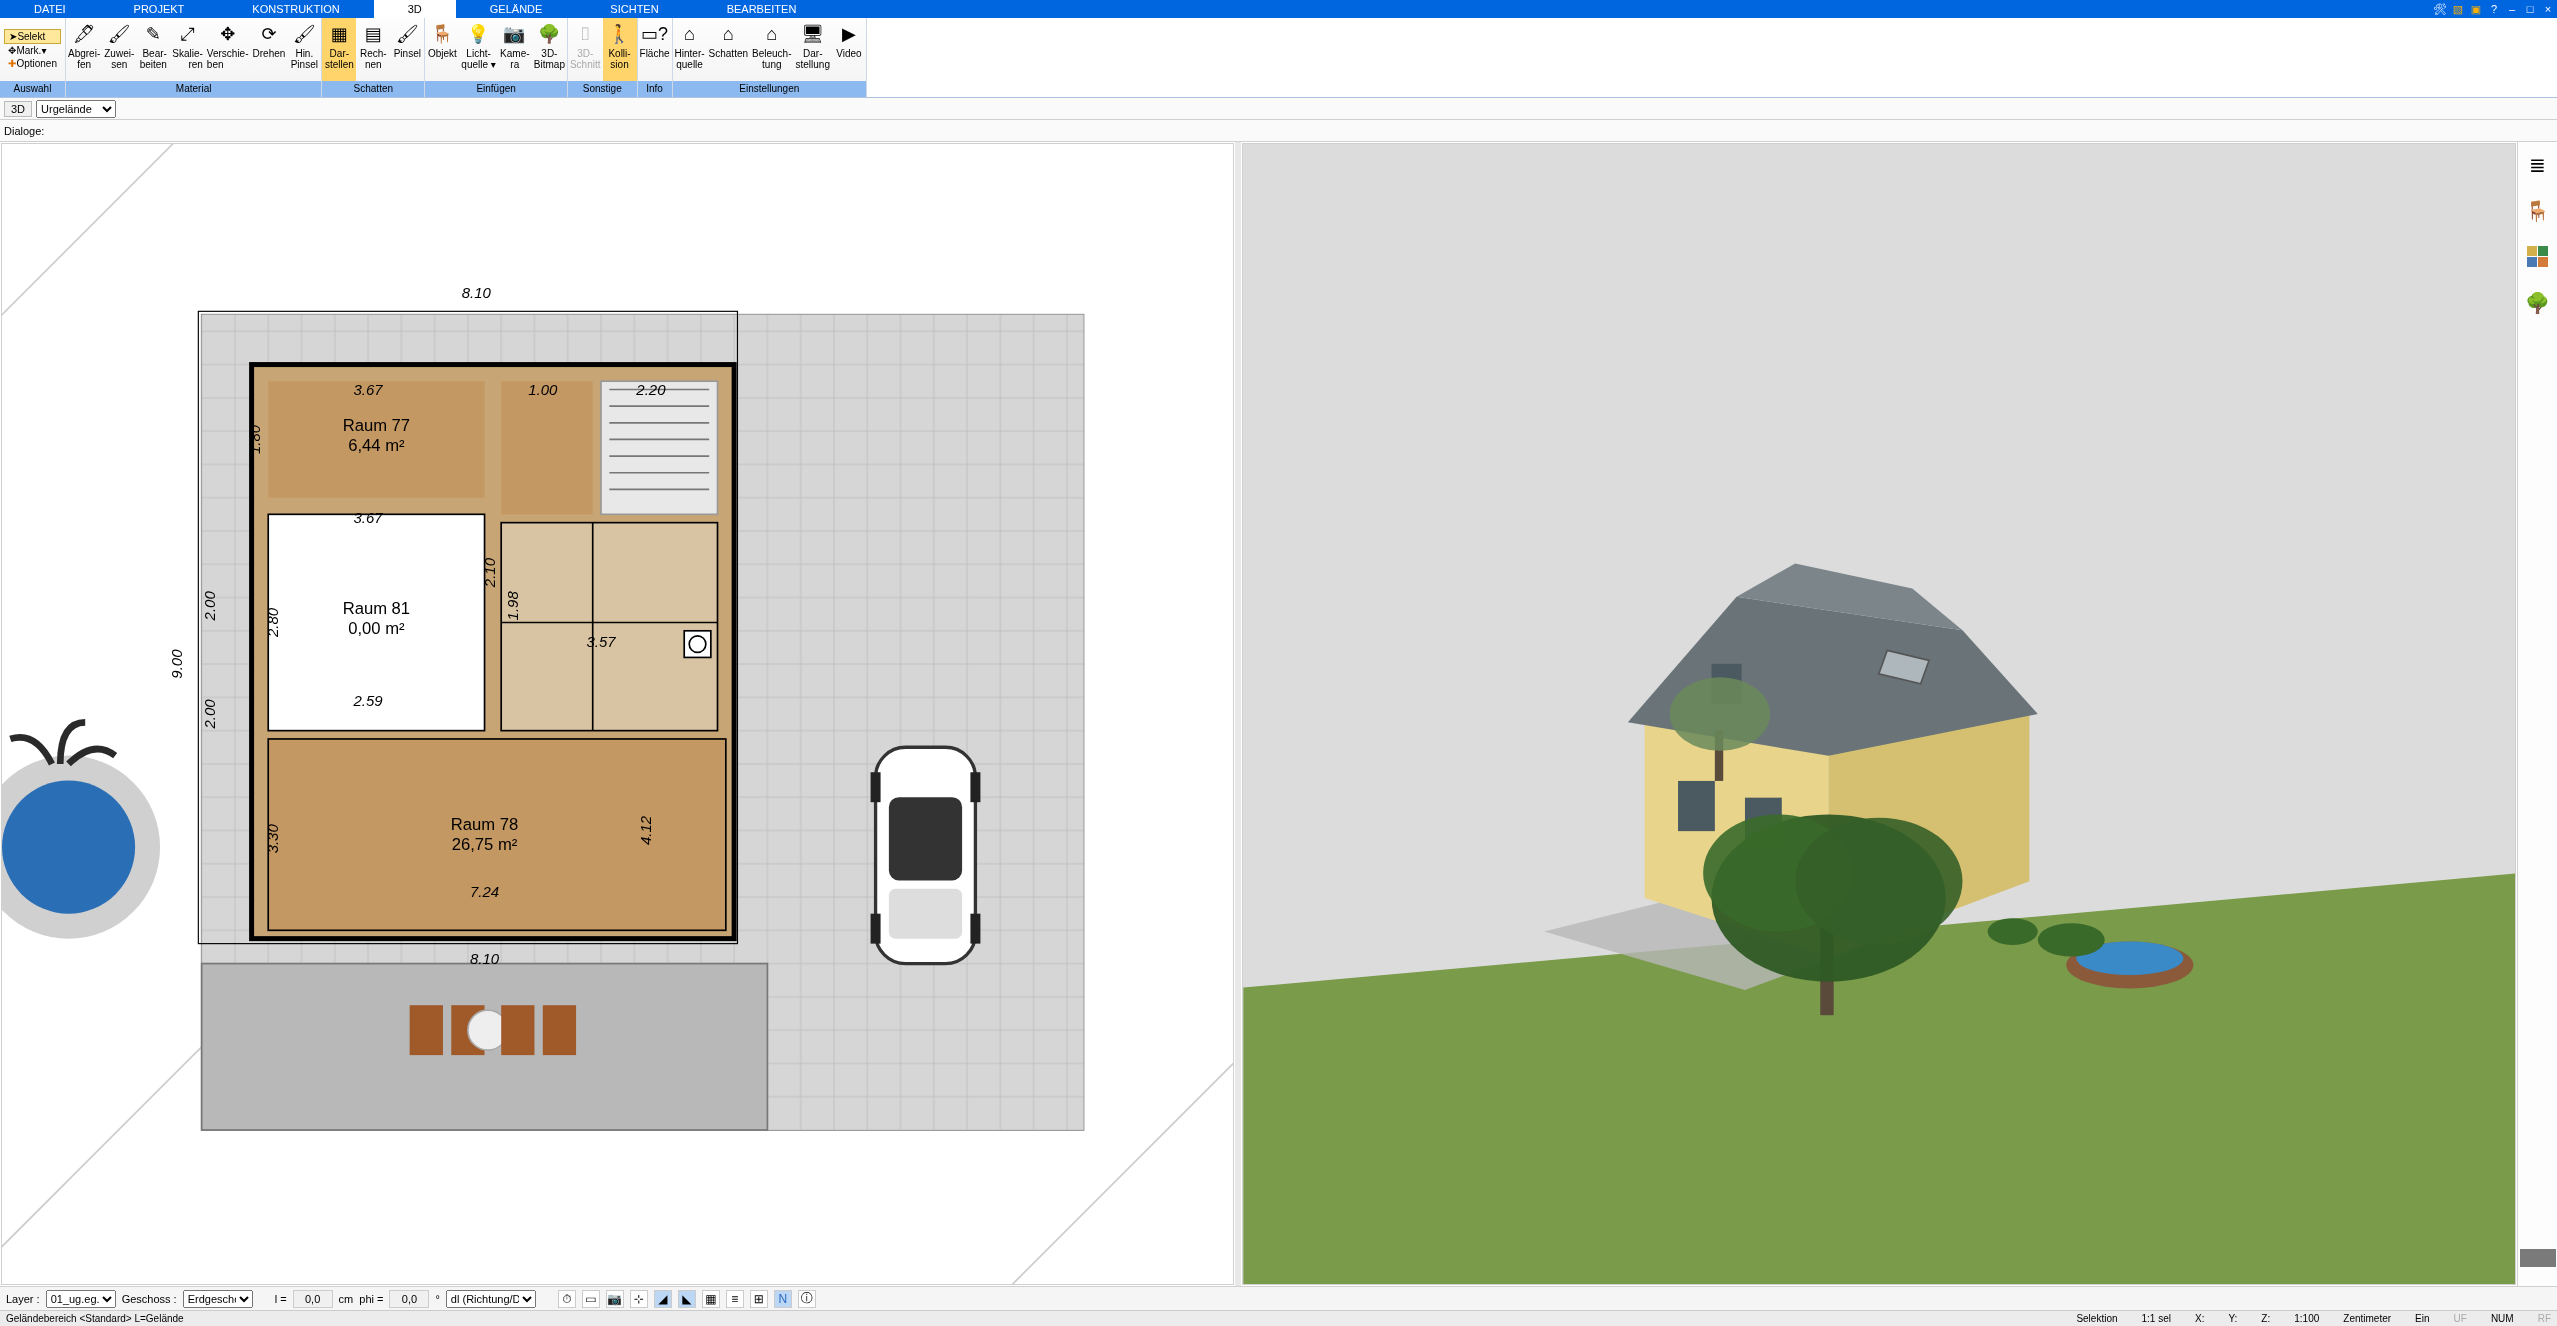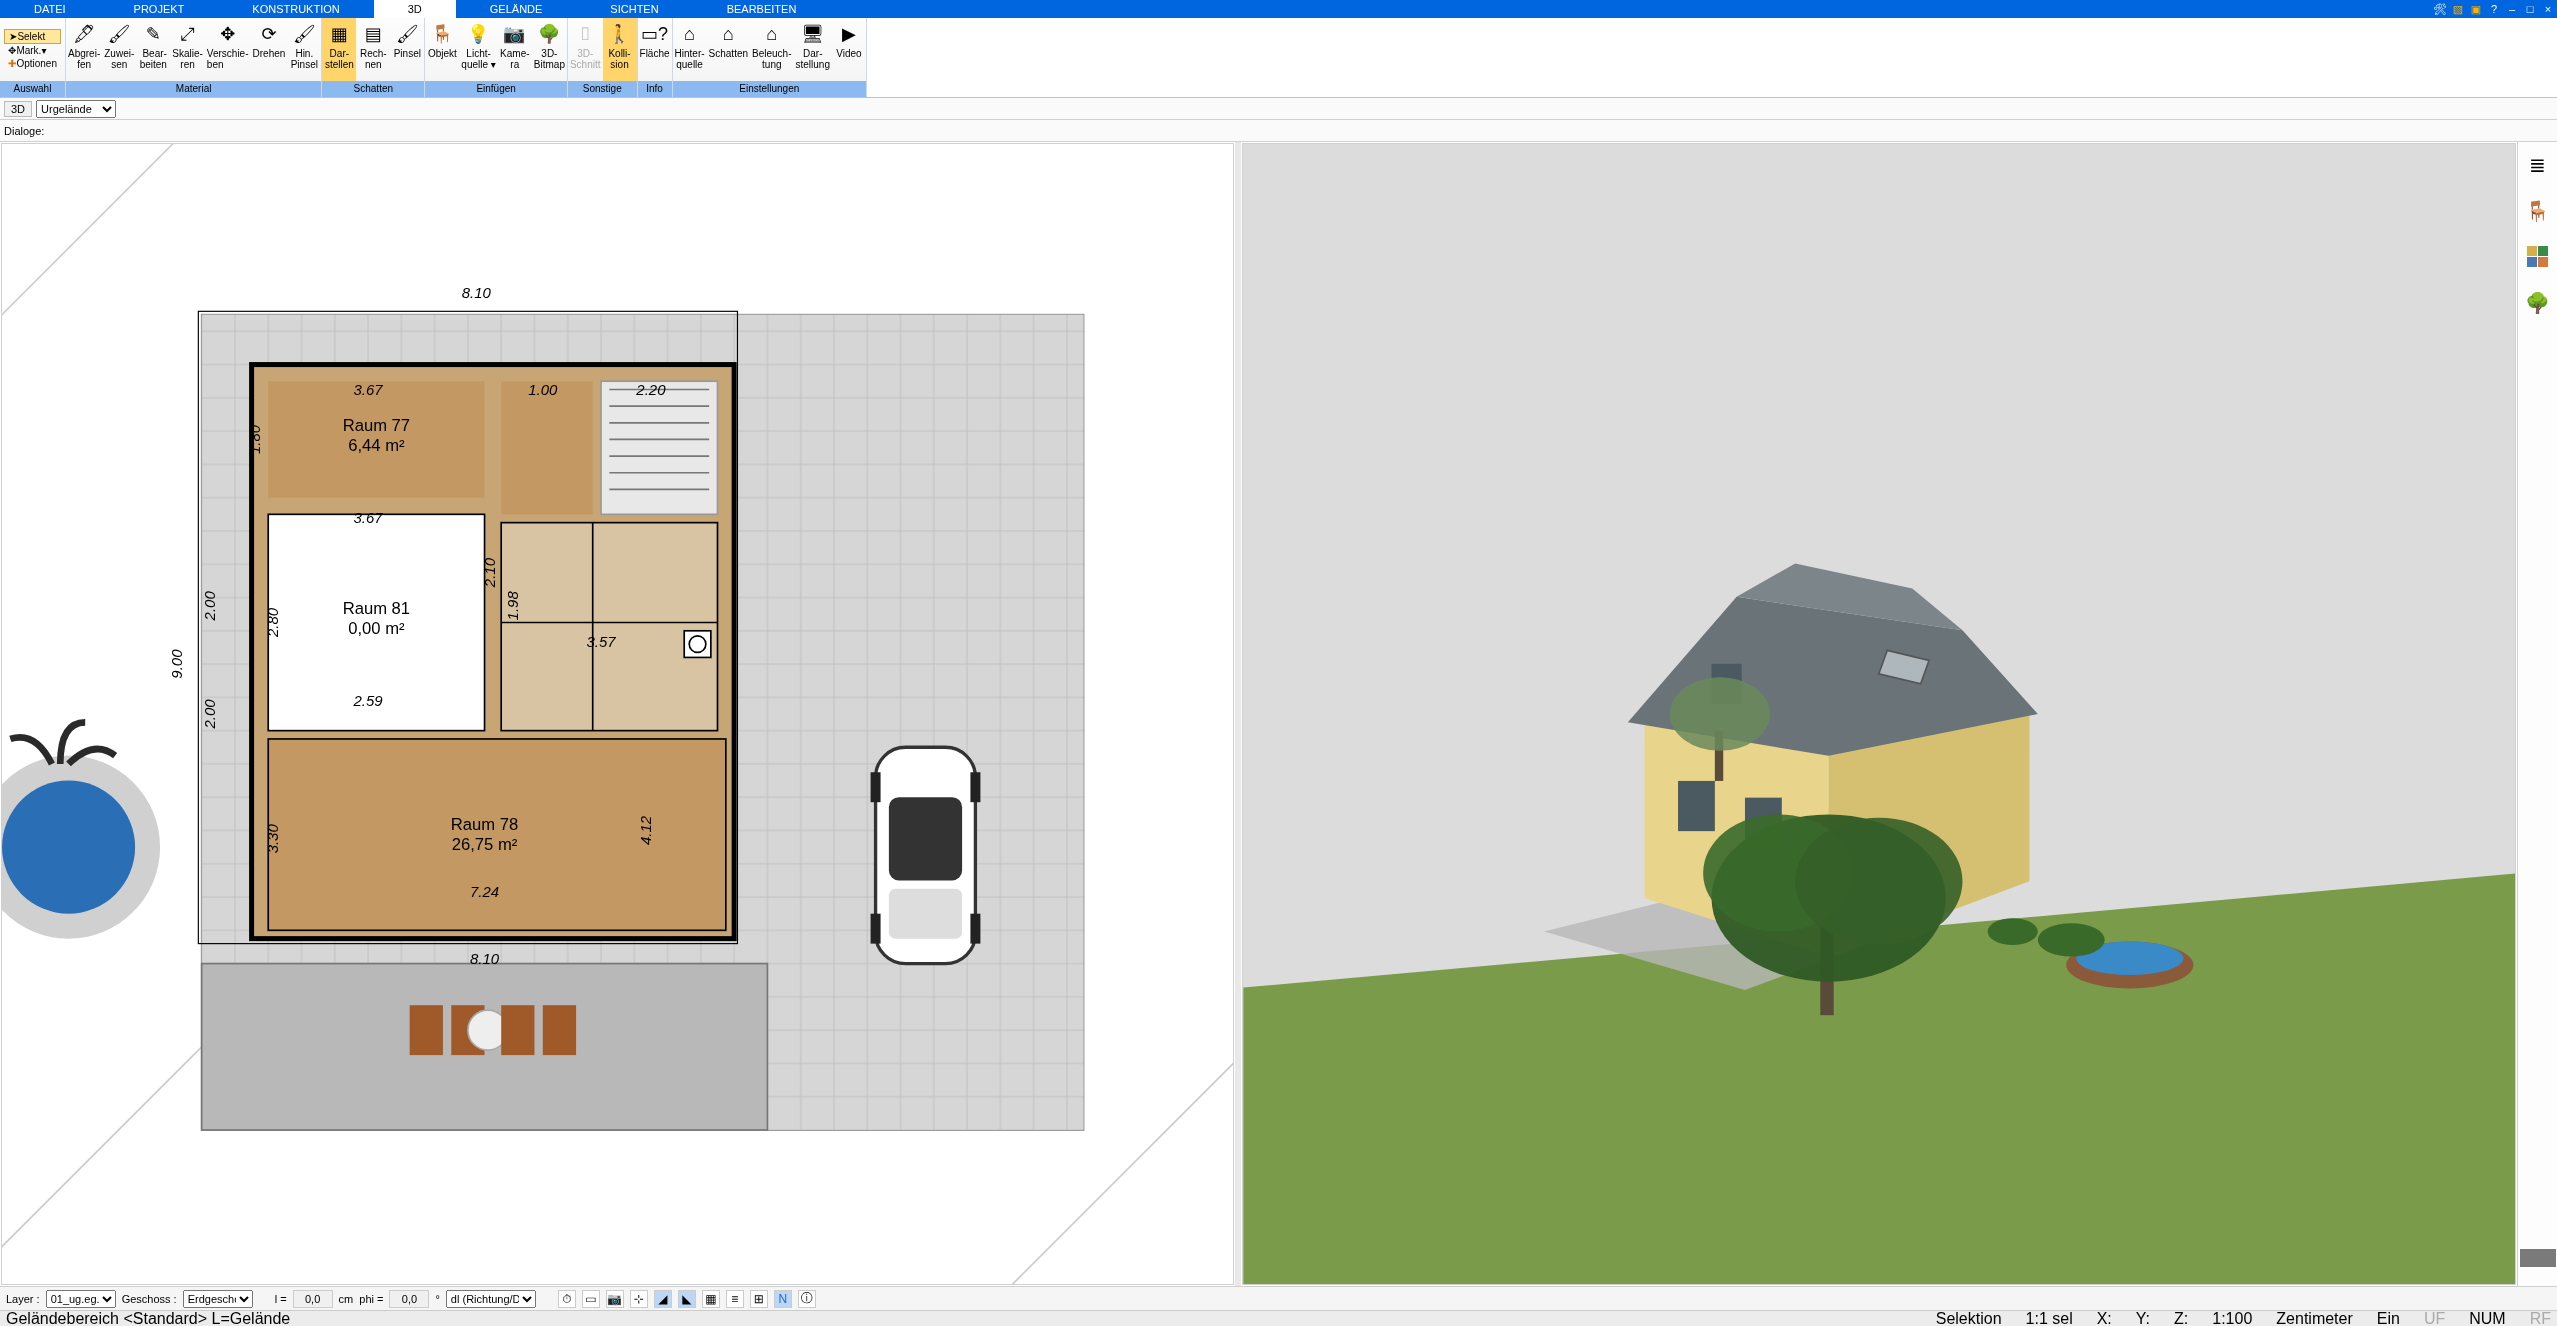--- a/index.html
+++ b/index.html
@@ -41,21 +41,21 @@
 .sidestrip .side-ico { width: 26px; height: 26px; display: flex; align-items: center; justify-content: center; font-size: 20px; cursor: pointer; }
 .sidestrip .grip { margin-top: auto; margin-bottom: 50%; width: 36px; height: 18px; background: #7a7a7a; }
 
 
 .bottombar { position: absolute; left: 0; right: 0; bottom: 16px; height: 24px; background: #f5f5f5; border-top: 1px solid #d0d0d0; display: flex; align-items: center; font-size: 11px; padding: 0 6px; gap: 6px; }
 .bottombar input { width: 40px; height: 18px; font-size: 11px; text-align: center; background: #f0f0f0; border: 1px solid #ccc; }
 .bottombar select { height: 18px; font-size: 11px; }
 .bottombar .ico { width: 18px; height: 18px; border: 1px solid #ccc; display: flex; align-items: center; justify-content: center; background: #fff; cursor: pointer; font-size: 12px; }
 .bottombar .ico.on { background: #bcd6f5; }
 
-.statusbar { position: absolute; left: 0; right: 0; bottom: 0; height: 16px; background: #ececec; border-top: 1px solid #ccc; display: flex; align-items: center; font-size: 16px; padding: 0 6px; gap: 24px; }
+.statusbar { position: absolute; left: 0; right: 0; bottom: 0; height: 16px; background: #ececec; border-top: 1px solid #ccc; display: flex; align-items: center; font-size: 10px; padding: 0 6px; gap: 24px; }
 .statusbar .spacer { flex: 1; }
 
 
 .plan-svg { position: absolute; inset: 0; width: 100%; height: 100%; }
 .dim-text { font-size: 9px; font-style: italic; fill: #000; }
 .room-text { font-size: 10px; fill: #000; text-anchor: middle; }
 
 
 .view3d-sky { position: absolute; inset: 0; background: #dcdcdc; }
 .view3d-ground { position: absolute; left: 0; right: 0; bottom: 0; height: 40%; background: #7a9b4a;
@@ -119,21 +119,21 @@
           <span style="white-space:pre;text-align:center">Zuwei-
 sen</span>
         </div>
       <div class="btn">
           <div class="ico">✎</div>
           <span style="white-space:pre;text-align:right">Bear-
 beiten</span>
         </div>
       <div class="btn">
           <div class="ico">⤢</div>
-          <span style="white-space:pre;text-align:center">Skalie-
+          <span style="white-space:pre;text-align:right">Skalie-
 ren</span>
         </div>
       <div class="btn">
           <div class="ico">✥</div>
           <span style="white-space:pre;text-align:left">Verschie-
 ben</span>
         </div>
       <div class="btn">
           <div class="ico">⟳</div>
           <span style="white-space:pre;text-align:center">Drehen</span>

